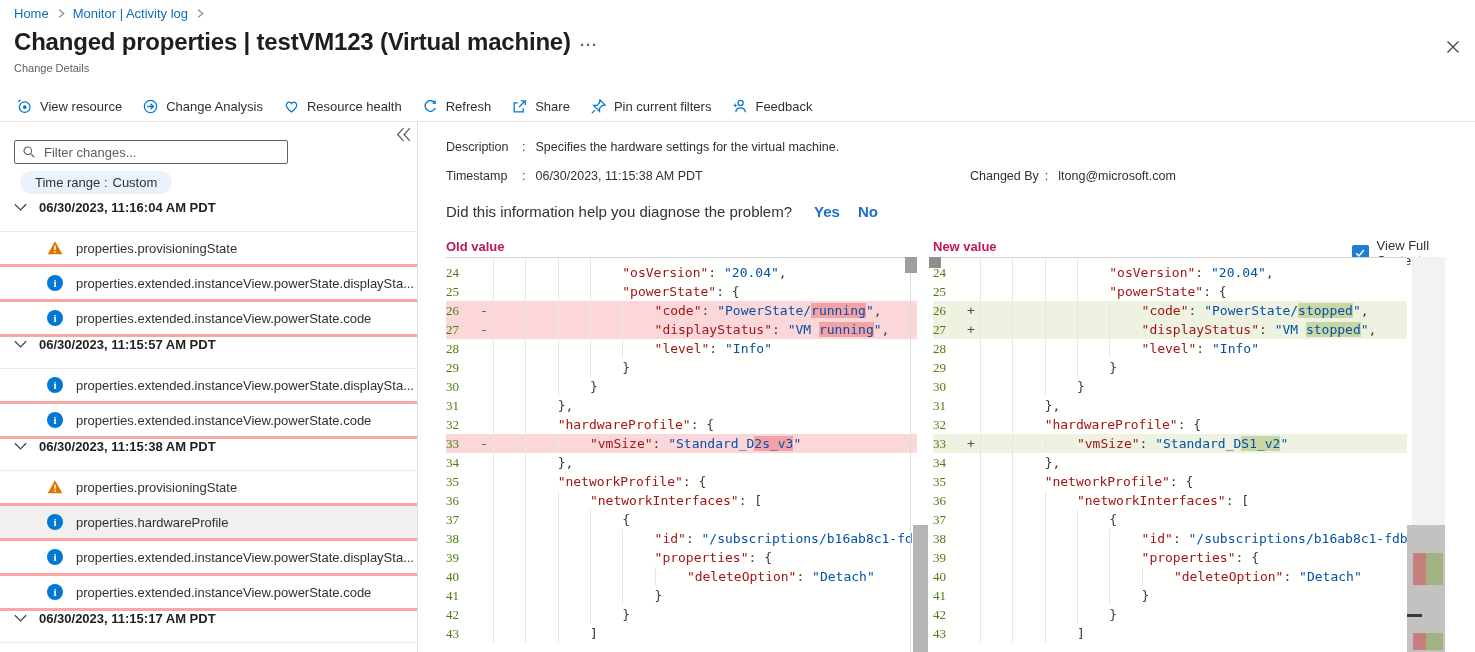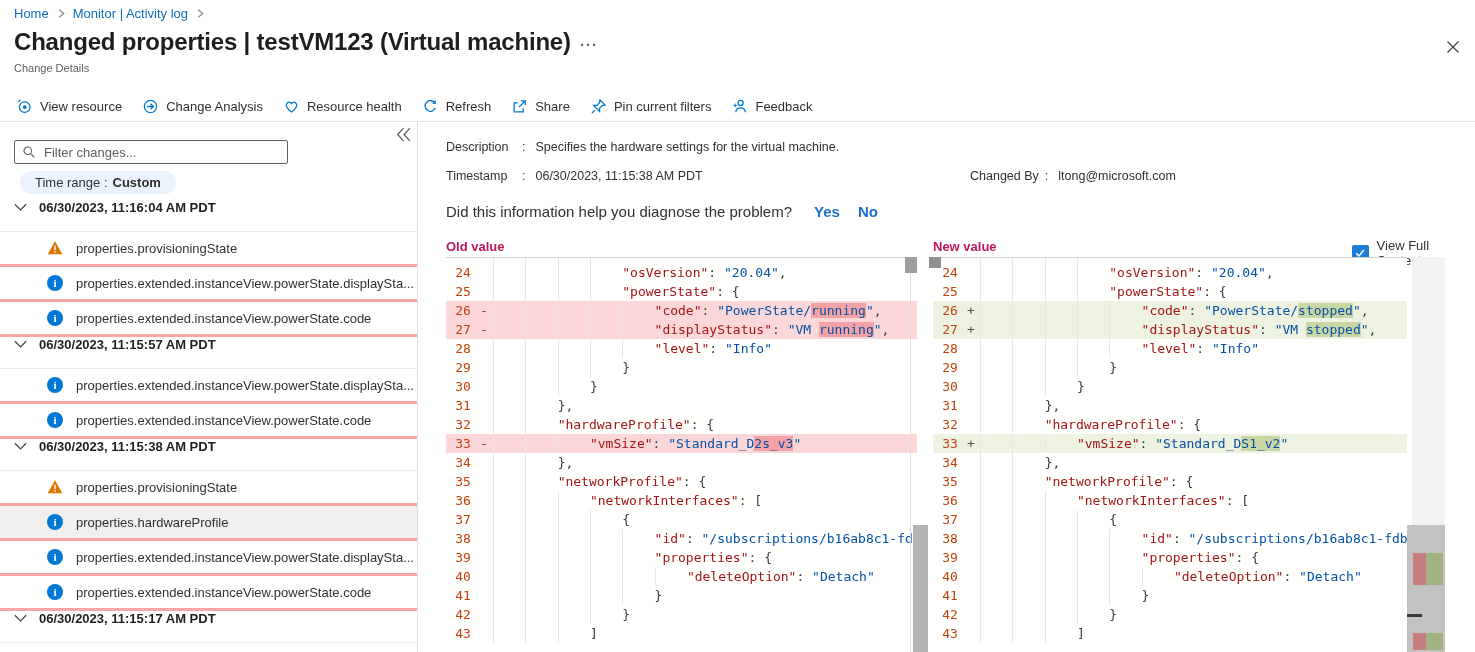--- a/index.html
+++ b/index.html
@@ -21,21 +21,21 @@
   .tb-item{display:flex;align-items:center;gap:7px;padding:0 10px;cursor:pointer;color:#323130;white-space:nowrap;}
   .tb-icon{display:flex;align-items:center;}
   .toolbar-divider{position:absolute;top:121px;left:0;width:1475px;height:1px;background:#e5e3e1;}
   
   .sidebar-border{position:absolute;top:122px;left:417px;width:1px;height:530px;background:#e1dfdd;}
   .collapse-btn{position:absolute;top:124px;left:393px;width:20px;height:20px;cursor:pointer;display:flex;align-items:center;justify-content:center;}
   .filter-box{position:absolute;top:140px;left:14px;width:258px;height:22px;border:1px solid #65635f;border-radius:2px;display:flex;align-items:center;padding:0 7px;gap:6px;background:#fff;}
   .filter-box input{border:none;outline:none;flex:1;font-size:13px;font-family:"Liberation Sans",sans-serif;color:#323130;background:transparent;}
   .filter-box input::placeholder{color:#605e5c;}
   .time-pill{position:absolute;top:171px;left:20px;height:23px;background:#eaf3fb;border-radius:12px;display:inline-flex;align-items:center;padding:0 15px;gap:5px;cursor:pointer;}
-  .time-pill .pv{font-weight:700;}
+  .time-pill .pv{font-weight:400;}
   .change-list{position:absolute;top:200px;left:0;width:417px;}
   .group-row{height:31px;display:flex;align-items:flex-start;padding-left:13px;gap:11px;font-weight:700;font-size:13px;color:#201f1e;border-bottom:1px solid #edebe9;cursor:pointer;background:#fff;}
   .item-row{height:32px;display:flex;align-items:center;padding-left:47px;gap:13px;border-bottom:3px solid #fca5a5;cursor:pointer;background:#fff;}
   .item-row.selected{background:#f1f0ef;}
   .item-label{white-space:nowrap;overflow:hidden;color:#323130;}
   .info-icon{width:16px;height:16px;min-width:16px;border-radius:50%;background:#0078d4;color:#fff;font-size:11px;font-weight:700;font-family:"Liberation Serif",serif;display:flex;align-items:center;justify-content:center;line-height:1;}
   
   .meta-row{position:absolute;font-size:12.5px;color:#323130;white-space:nowrap;}
   .meta-label{display:inline-block;min-width:76px;}
   .meta-colon{margin:0 10px 0 0;}
@@ -44,21 +44,21 @@
   .q-links{display:flex;gap:18px;}
   .val-header{position:absolute;font-size:13px;font-weight:700;color:#be185d;}
   .vfc{position:absolute;top:238px;left:1352px;display:flex;align-items:center;gap:8px;cursor:pointer;}
   .vfc-box{width:17px;height:17px;background:#1b7fd4;border-radius:2px;display:flex;align-items:center;justify-content:center;}
   
   .code-panel{position:absolute;top:257px;bottom:0;background:#fffffe;border-top:1px solid #d3d3d2;overflow:hidden;}
   .old-panel{left:446px;width:471px;}
   .new-panel{left:933px;width:474px;}
   .code-inner{position:relative;top:-14px;}
   .code-line{display:flex;height:19px;line-height:19px;font-family:"DejaVu Sans Mono",monospace;font-size:13px;white-space:pre;}
-  .gutter{width:34px;min-width:34px;text-align:center;color:#c2410c;}
+  .gutter{width:34px;min-width:34px;text-align:left;color:#4d7c0f;font-family:Liberation Serif, serif;}
   .sign{width:13px;min-width:13px;color:#52514f;}
   .ct{white-space:pre;}
   .ig{display:inline-block;white-space:pre;border-left:1px solid #e7e7e6;height:19px;}
   .k{color:#a31515;}
   .s{color:#0451a5;}
   .p{color:#3b3a39;}
   .h{color:#0451a5;}
   .rm{background:#fbd7d9;}
   .rm .h{background:#f3a3a5;}
   .ad{background:#eef2e0;}

